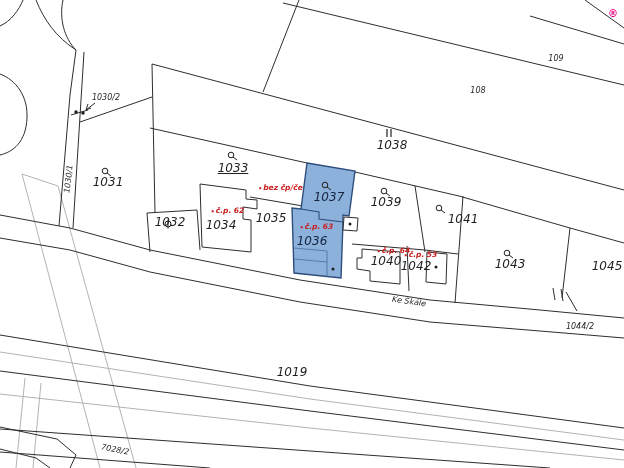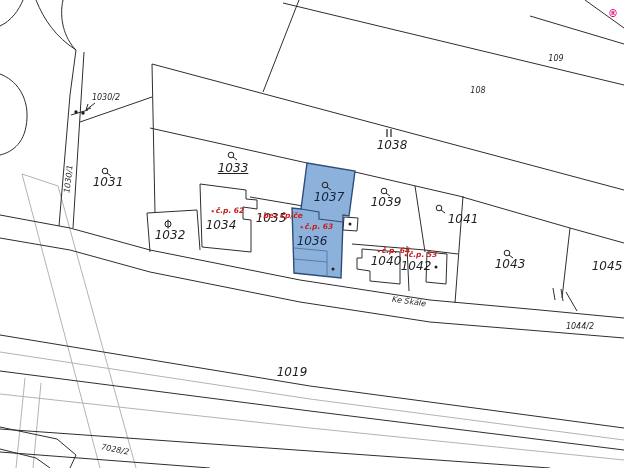--- a/index.html
+++ b/index.html
@@ -145,38 +145,38 @@
       <circle cx="436" cy="267" r="1.5"></circle>
     </g>
   </svg>
 
   <div class="lbl sm" style="left:556px;top:59px;">109</div>
   <div class="lbl sm" style="left:478px;top:91px;">108</div>
   <div class="lbl" style="left:392px;top:145px;">1038</div>
   <div class="lbl sm" style="left:106px;top:98px;">1030/2</div>
   <div class="lbl sm" style="left:69px;top:179px;transform:translate(-50%,-50%) rotate(-83deg);">1030/1</div>
   <div class="lbl" style="left:108px;top:182px;">1031</div>
-  <div class="lbl" style="left:170px;top:235px;">1032</div>
+  <div class="lbl" style="left:170px;top:222px;">1032</div>
   <div class="lbl" style="left:233px;top:168px;text-decoration:underline;">1033</div>
   <div class="lbl" style="left:221px;top:225px;">1034</div>
   <div class="lbl" style="left:271px;top:218px;">1035</div>
   <div class="lbl" style="left:312px;top:241px;color:#14233f;">1036</div>
   <div class="lbl" style="left:329px;top:197px;color:#14233f;">1037</div>
   <div class="lbl" style="left:386px;top:202px;">1039</div>
   <div class="lbl" style="left:386px;top:261px;">1040</div>
   <div class="lbl" style="left:440px;top:219px;margin-left:23px;">1041</div>
   <div class="lbl" style="left:416px;top:266px;">1042</div>
   <div class="lbl" style="left:510px;top:264px;">1043</div>
   <div class="lbl" style="left:607px;top:266px;">1045</div>
   <div class="lbl sm" style="left:580px;top:315px;margin-top:12px;">1044/2</div>
   <div class="lbl" style="left:292px;top:372px;">1019</div>
   <div class="lbl sm" style="left:115px;top:450px;transform:translate(-50%,-50%) rotate(11deg);">7028/2</div>
   <div class="lbl sm" style="left:409px;top:302px;transform:translate(-50%,-50%) rotate(8deg);">Ke Skále</div>
 
   <div class="red" style="left:228px;top:211px;">č.p. 62</div>
-  <div class="red" style="left:281px;top:216px;">bez čp/če</div>
+  <div class="red" style="left:281px;top:188px;">bez čp/če</div>
   <div class="red" style="left:317px;top:227px;">č.p. 63</div>
   <div class="red" style="left:394px;top:251px;">č.p. 64</div>
   <div class="red" style="left:421px;top:255px;">č.p. 53</div>
 
   <div class="reg">®</div>
 
 </div>
 
 </body></html>

